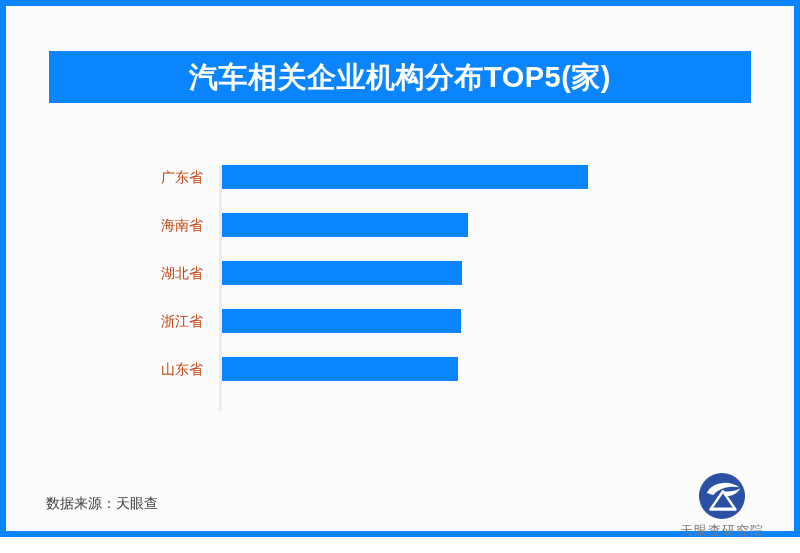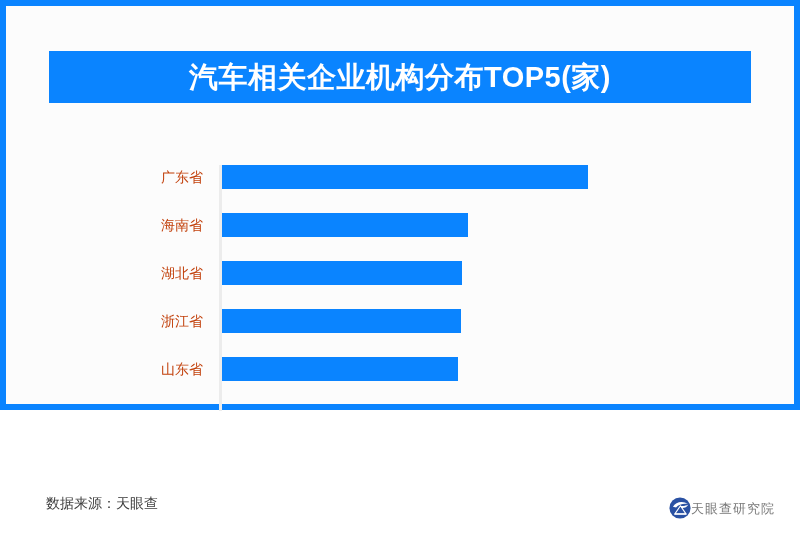--- a/index.html
+++ b/index.html
@@ -9,21 +9,21 @@
   body {
     width: 800px;
     height: 553px;
     overflow: hidden;
     font-family: "Liberation Sans", "DejaVu Sans", sans-serif;
     background: #ffffff;
   }
   #canvas {
     position: relative;
     width: 800px;
-    height: 410px;
+    height: 537px;
     box-sizing: border-box;
     border: 6px solid #0a84ff;
     background: #fcfcfc;
   }
   
   #title-banner {
     position: absolute;
     left: 43px;
     top: 45px;
     width: 702px;
@@ -98,21 +98,21 @@
     font-family: Liberation Serif, serif;
   }
   
   #logo {
     position: absolute;
     left: 663px;
     top: 466px;
     width: 106px;
     height: 72px;
     display: flex;
-    flex-direction: row;
+    flex-direction: column;
     align-items: center;
   }
   #logo-mark {
     width: 48px;
     height: 48px;
     display: block;
   }
   #logo-text {
     margin-top: 2px;
     font-size: 13px;

